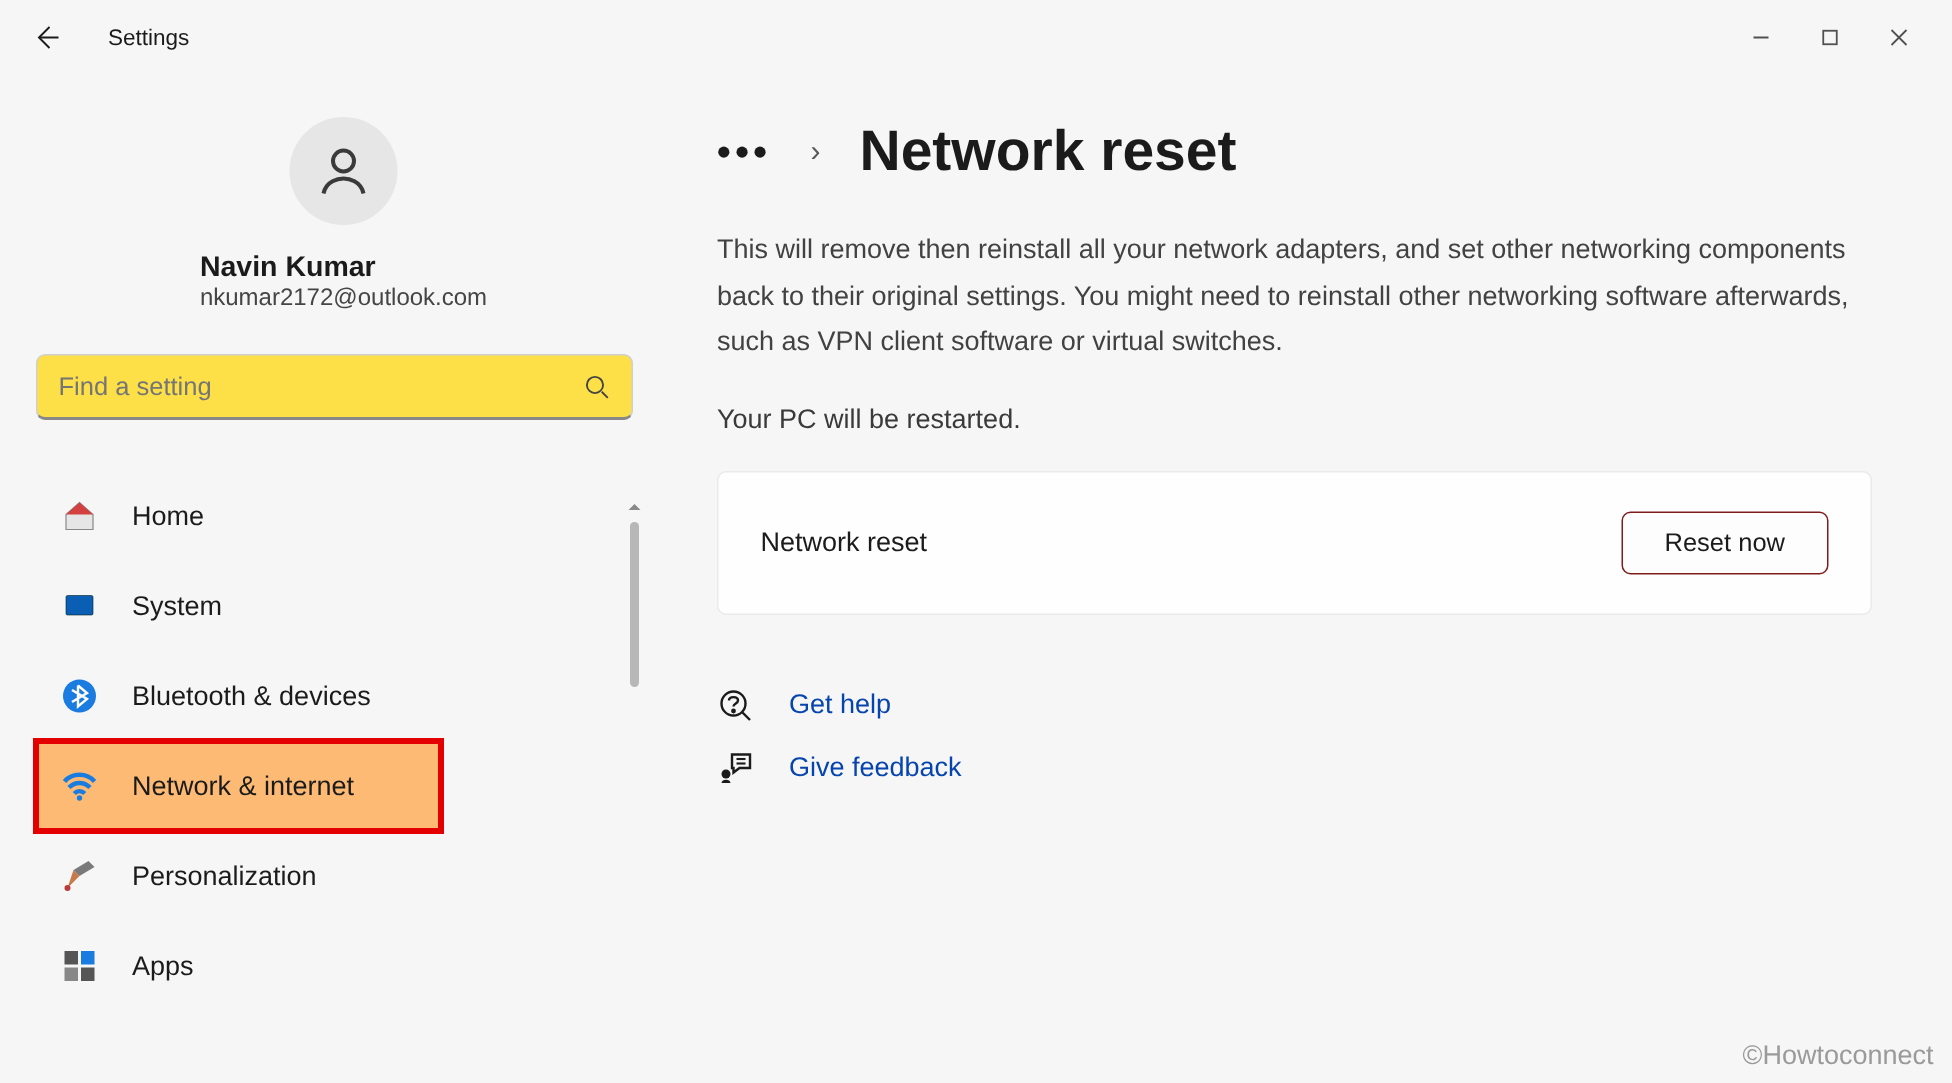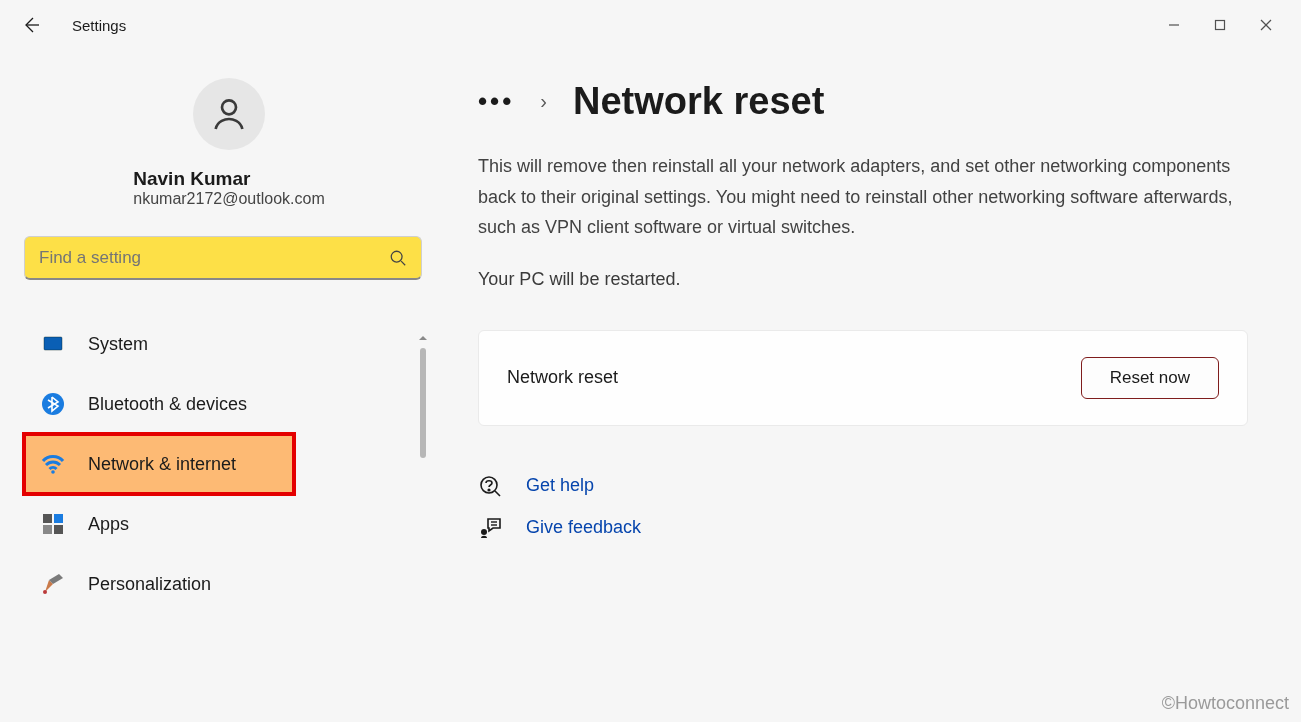--- a/index.html
+++ b/index.html
@@ -37,21 +37,21 @@
     .scroll-arrow-up { position: absolute; right: 1px; top: 282px; width: 12px; height: 12px; }
 
     
     .main { flex: 1; padding: 30px 30px 0 48px; position: relative; }
     .crumb-row { display: flex; align-items: center; gap: 26px; margin-bottom: 28px; }
     .dots { font-size: 26px; letter-spacing: 3px; color: #1b1b1b; cursor: pointer; font-weight: bold; }
     .crumb-chevron { font-size: 20px; color: #5a5a5a; }
     .page-title { font-size: 38px; font-weight: 600; color: #1b1b1b; }
 
     .desc { font-size: 18px; line-height: 1.7; color: #424242; margin-bottom: 26px; max-width: 770px; }
-    .restart-note { font-size: 18px; color: #3a3a3a; margin-bottom: 40px; }
+    .restart-note { font-size: 18px; color: #3a3a3a; margin-bottom: 24px; }
 
     .card { background: #fefefe; border: 1px solid #eaeaea; border-radius: 6px; padding: 26px 28px; display: flex; align-items: center; justify-content: space-between; max-width: 770px; margin-bottom: 48px; }
     .card-label { font-size: 18px; color: #1b1b1b; }
     .reset-btn { border: 1px solid #7f1d1d; background: #fdfdfd; border-radius: 6px; padding: 10px 28px; font-size: 17px; color: #1b1b1b; cursor: pointer; }
 
     .link-row { display: flex; align-items: center; gap: 24px; margin-bottom: 18px; }
     .link-icon { width: 24px; height: 24px; }
     .link-text { font-size: 18px; color: #0645ad; cursor: pointer; }
 
     .watermark { position: absolute; right: 12px; bottom: 8px; font-size: 18px; color: #9a9a9a; pointer-events: none; }
@@ -108,20 +108,29 @@
       <svg class="sicon" viewBox="0 0 20 20" fill="none" stroke="#444" stroke-width="1.4">
           <circle cx="8.5" cy="8.5" r="6"></circle>
           <line x1="13.5" y1="13.5" x2="18" y2="18"></line>
         </svg>
     </div>
 
     <div class="nav">
       <div class="nav-item">
         <span class="nav-icon">
             <svg viewBox="0 0 24 24" width="24" height="24">
+              <path d="M3 11 L12 3 L21 11 V21 H3 Z" fill="#e6e6e6" stroke="#888" stroke-width="0.8"></path>
+              <path d="M3 11 L12 3 L21 11" fill="#d34040"></path>
+            </svg>
+          </span>
+        <span>Home</span>
+      </div>
+      <div class="nav-item">
+        <span class="nav-icon">
+            <svg viewBox="0 0 24 24" width="24" height="24">
               <rect x="3" y="5" width="18" height="13" rx="1" fill="#0a5fb5"></rect>
               <rect x="3" y="5" width="18" height="13" rx="1" fill="none" stroke="#022" stroke-width="0.4"></rect>
             </svg>
           </span>
         <span>System</span>
       </div>
       <div class="nav-item">
         <span class="nav-icon">
             <svg viewBox="0 0 24 24" width="24" height="24">
               <circle cx="12" cy="12" r="11" fill="#1a7ce0"></circle>
@@ -137,37 +146,37 @@
               <path d="M5 13 C9 9 15 9 19 13" stroke="#1a7ce0" stroke-width="3" fill="none"></path>
               <path d="M8.5 17 C10.5 15 13.5 15 15.5 17" stroke="#1a7ce0" stroke-width="3" fill="none"></path>
               <circle cx="12" cy="20" r="1.8" fill="#1a7ce0"></circle>
             </svg>
           </span>
         <span>Network &amp; internet</span>
       </div>
       <div class="nav-item">
         <span class="nav-icon">
             <svg viewBox="0 0 24 24" width="24" height="24">
+              <path d="M4 20 L8 8 L12 12 L4 20" fill="#c97a4a"></path>
+              <path d="M8 8 L18 2 L22 6 L12 12" fill="#7a7a7a"></path>
+              <circle cx="4" cy="20" r="2" fill="#bb3a3a"></circle>
+            </svg>
+          </span>
+        <span>Personalization</span>
+      </div>
+      <div class="nav-item">
+        <span class="nav-icon">
+            <svg viewBox="0 0 24 24" width="24" height="24">
               <rect x="2" y="2" width="9" height="9" fill="#555"></rect>
               <rect x="13" y="2" width="9" height="9" fill="#1a7ce0"></rect>
               <rect x="2" y="13" width="9" height="9" fill="#888"></rect>
               <rect x="13" y="13" width="9" height="9" fill="#555"></rect>
             </svg>
           </span>
         <span>Apps</span>
-      </div>
-      <div class="nav-item">
-        <span class="nav-icon">
-            <svg viewBox="0 0 24 24" width="24" height="24">
-              <path d="M4 20 L8 8 L12 12 L4 20" fill="#c97a4a"></path>
-              <path d="M8 8 L18 2 L22 6 L12 12" fill="#7a7a7a"></path>
-              <circle cx="4" cy="20" r="2" fill="#bb3a3a"></circle>
-            </svg>
-          </span>
-        <span>Personalization</span>
       </div>
     </div>
 
     <svg class="scroll-arrow-up" viewBox="0 0 12 12">
         <path d="M2 8 L6 4 L10 8 Z" fill="#8a8a8a"></path>
       </svg>
     <div class="scroll-indicator"></div>
   </div>
 
   <div class="main">

